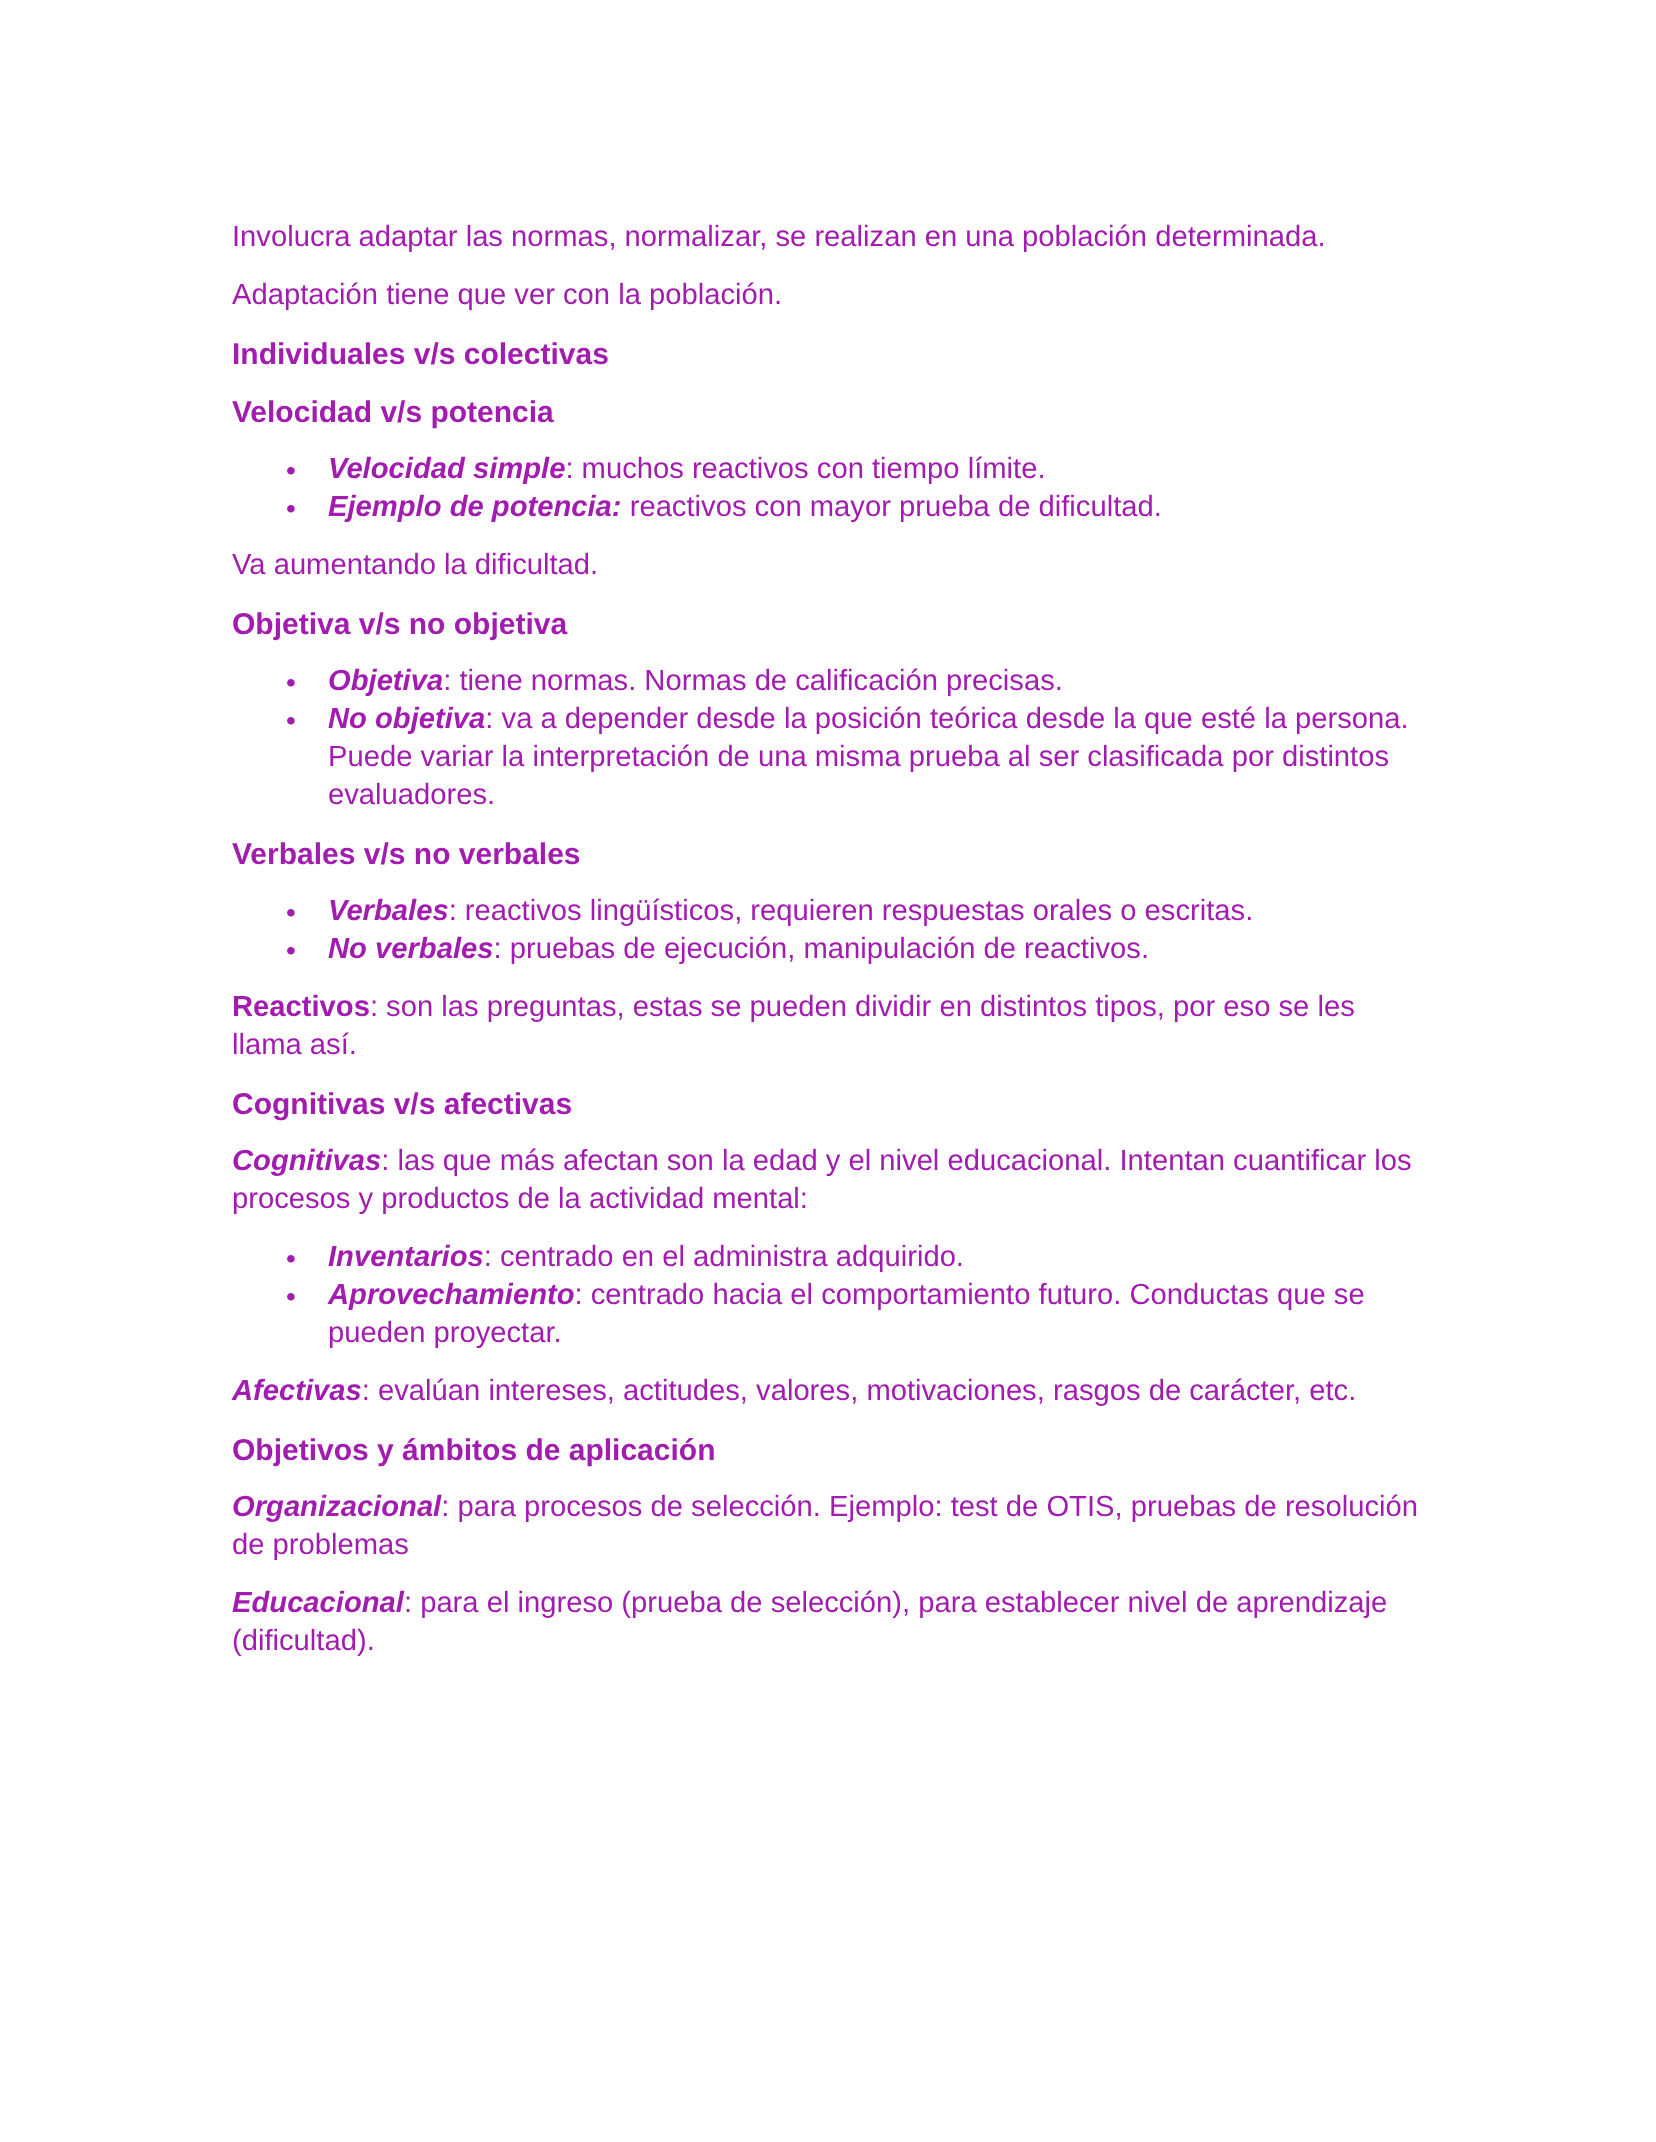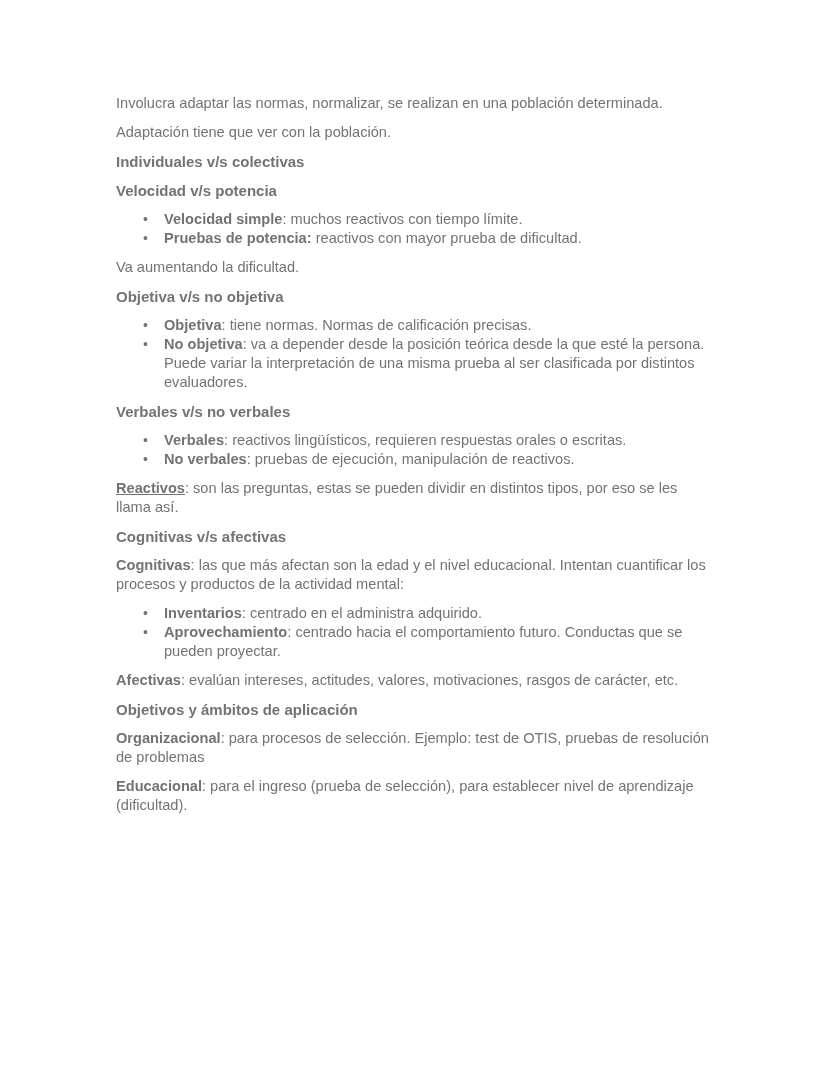--- a/index.html
+++ b/index.html
@@ -1,45 +1,45 @@
 <!DOCTYPE html>
 <html><head>
 <meta charset="utf-8">
 <style>
   html, body { margin: 0; padding: 0; background: #ffffff; }
   body { width: 828px; height: 1071px; position: relative; overflow: hidden; }
   .page {
-    position: absolute; left: 116px; top: 94px; width: 600px;
+    position: absolute; left: 116px; top: 110px; width: 600px;
     font-family: "Liberation Sans", sans-serif;
-    font-size: 14.6px; line-height: 19px; color: #737373;
+    font-size: 14.6px; line-height: 19px; color: #a21caf;
   }
   p { margin: 0 0 10px 0; }
   h3 { margin: 0 0 10px 0; font-size: 15px; font-weight: bold; line-height: 19px; }
   ul { margin: 0 0 10px 0; padding: 0 0 0 48px; list-style: none; }
   li { position: relative; margin: 0; }
   li::before {
     content: "\2022"; position: absolute; left: -21px; top: 0; font-size: 14px;
   }
-  .term { font-weight: bold; }
-  .bold { font-weight: bold; text-decoration: underline; }
+  .term { font-weight: bold; font-style: italic; }
+  .bold { font-weight: bold; }
 </style>
 </head>
 <body>
 
 <div class="page">
 
   <p>Involucra adaptar las normas, normalizar, se realizan en una población determinada.</p>
   <p>Adaptación tiene que ver con la población.</p>
 
   <h3>Individuales v/s colectivas</h3>
 
   <h3>Velocidad v/s potencia</h3>
   <ul>
     <li><span class="term">Velocidad simple</span><span>: </span><span>muchos reactivos con tiempo límite.</span></li>
-    <li><span class="term">Pruebas de potencia:</span><span> </span><span>reactivos con mayor prueba de dificultad.</span></li>
+    <li><span class="term">Ejemplo de potencia:</span><span> </span><span>reactivos con mayor prueba de dificultad.</span></li>
   </ul>
   <p>Va aumentando la dificultad.</p>
 
   <h3>Objetiva v/s no objetiva</h3>
   <ul>
     <li><span class="term">Objetiva</span><span>: </span><span>tiene normas. Normas de calificación precisas.</span></li>
     <li><span class="term">No objetiva</span><span>: </span><span>va a depender desde la posición teórica desde la que esté la persona. Puede variar la interpretación de una misma prueba al ser clasificada por distintos evaluadores.</span></li>
   </ul>
 
   <h3>Verbales v/s no verbales</h3>

